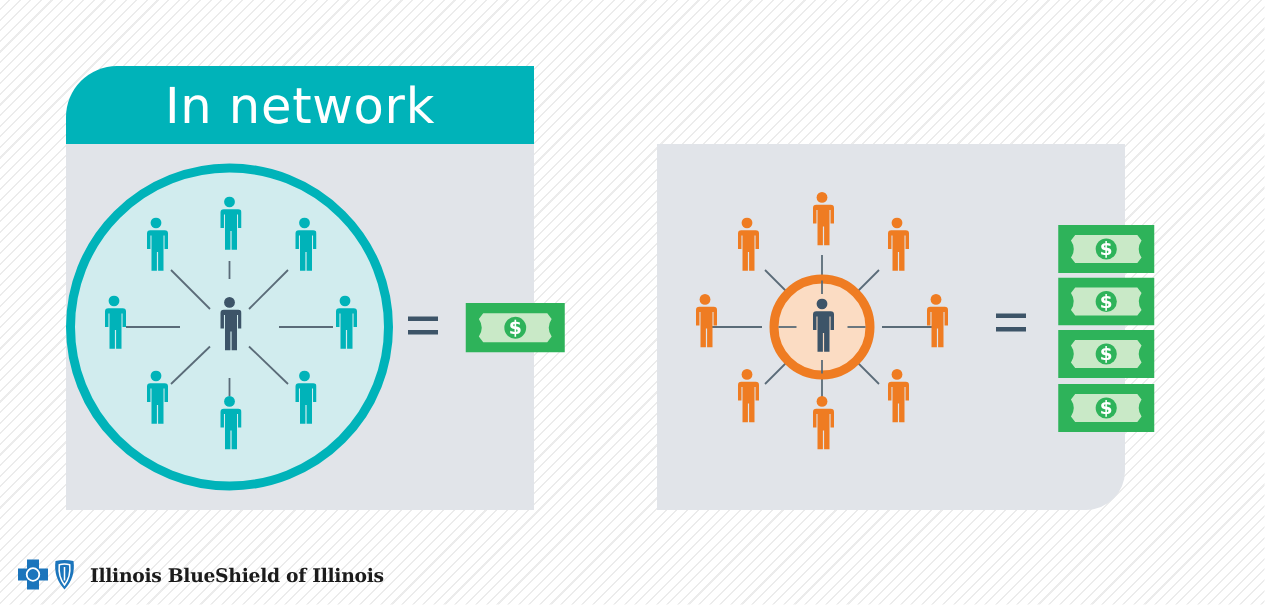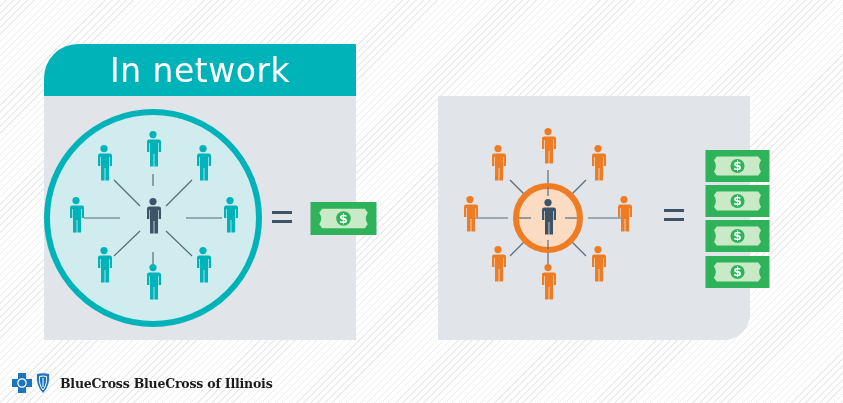--- a/index.html
+++ b/index.html
@@ -135,14 +135,14 @@
 </div>
 
 <div class="footer">
   <svg width="42" height="22" viewBox="0 0 42 22" style="position:static">
     <path d="M6 1 h8 v6 h6 v8 h-6 v6 h-8 v-6 h-6 v-8 h6z" fill="#1b75bc"></path>
     <circle cx="10" cy="11" r="4.2" fill="none" stroke="#ffffff" stroke-width="1.2"></circle>
     <path d="M25 2 q6 -1.5 12 0 q1.5 11 -6 19 q-7.5 -8 -6 -19z" fill="#1b75bc"></path>
     <path d="M27.5 4.5 q3.5 -1 7 0 q0.8 8 -3.5 13.5 q-4.3 -5.5 -3.5 -13.5z" fill="none" stroke="#ffffff" stroke-width="1"></path>
     <line x1="31" y1="6" x2="31" y2="15" stroke="#ffffff" stroke-width="1"></line>
   </svg>
-  <span class="brand">BlueCross BlueCross of Illinois</span>
+  <span class="brand">Illinois BlueShield of Illinois</span>
 </div>
 
 </body></html>

